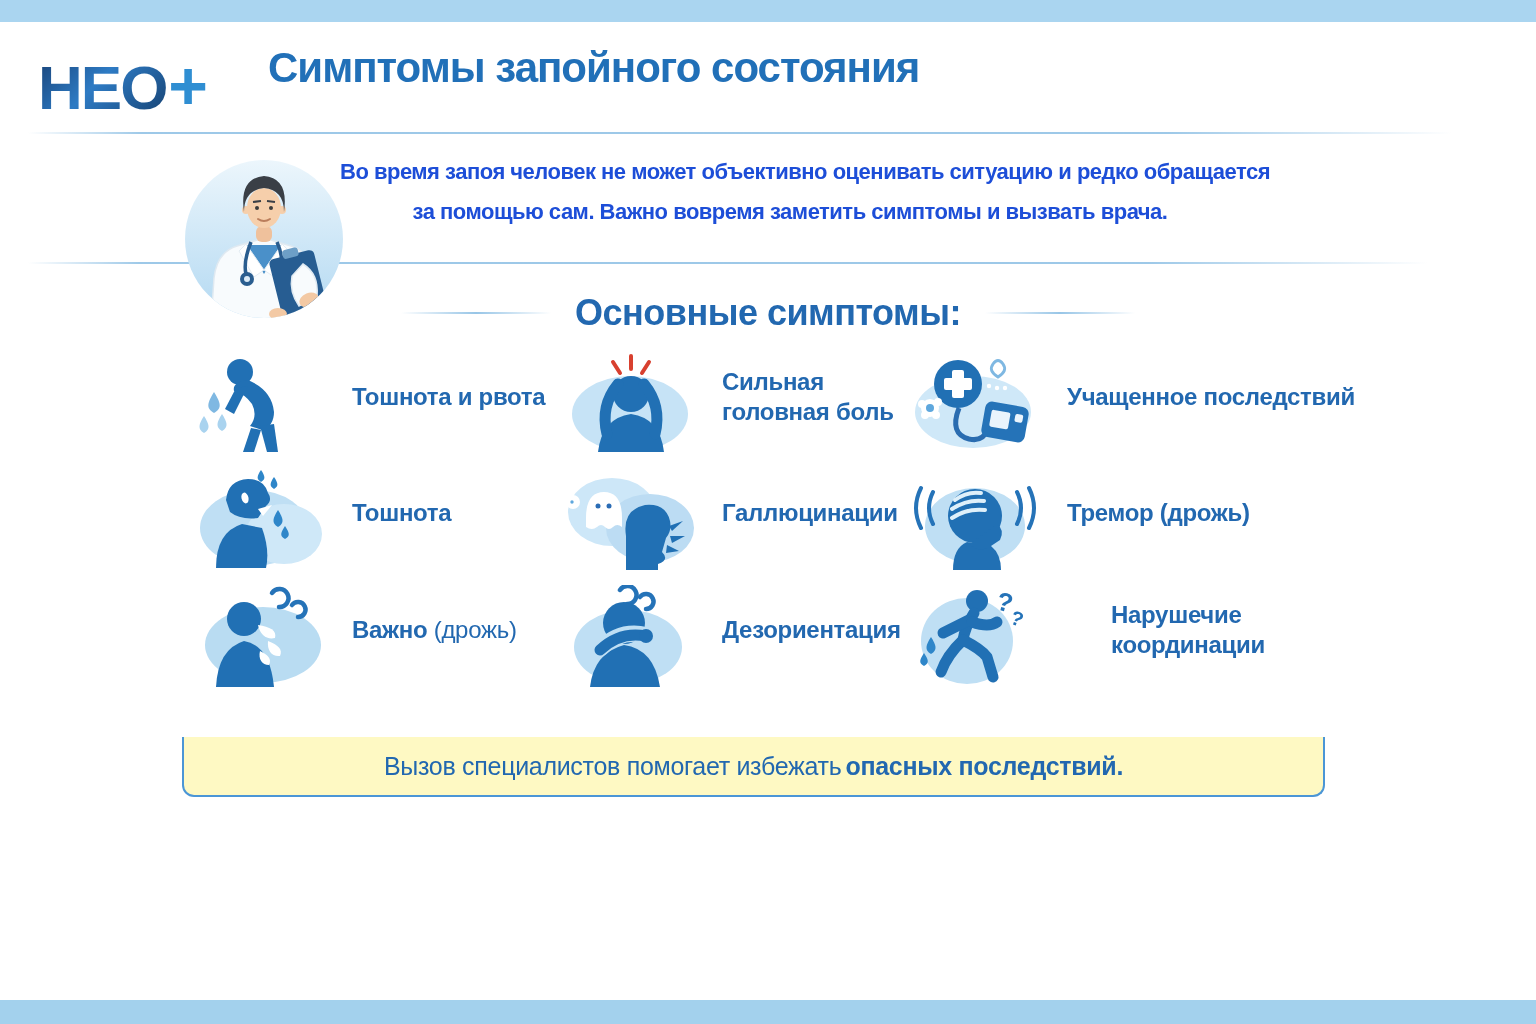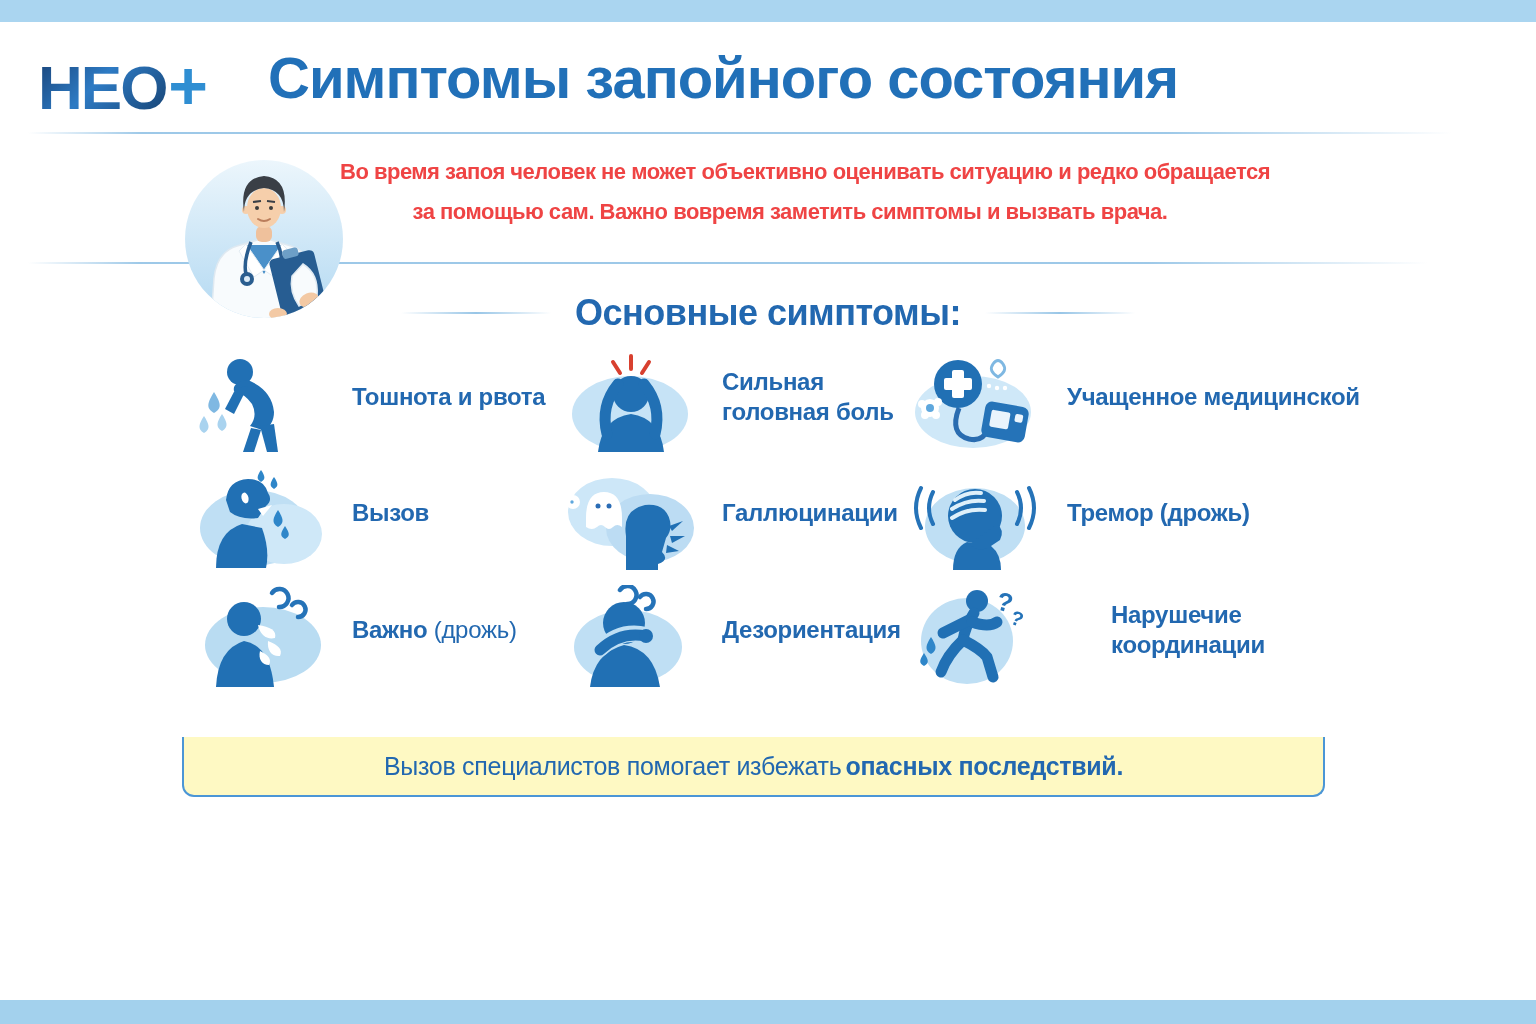--- a/index.html
+++ b/index.html
@@ -9,29 +9,29 @@
     font-family:"Liberation Sans", sans-serif;
   }
   .band { position:absolute; left:0; right:0; }
   .band.top { top:0; height:22px; background:#aad5f0; }
   .band.bottom { bottom:0; height:24px; background:#a3d1ed; }
 
   
   .logo { position:absolute; left:38px; top:46px; font-size:62px; font-weight:bold; letter-spacing:-2px; }
   .logo .neo { color:#1d5fa8; background:linear-gradient(135deg,#173f73 0%,#2e7bc4 45%,#16406f 100%); -webkit-background-clip:text; background-clip:text; -webkit-text-fill-color:transparent; }
   .logo .plus { color:#2f8ed2; font-size:68px; margin-left:2px; }
-  .page-title { position:absolute; left:268px; top:44px; font-size:58px; font-weight:bold; color:#2170b8; letter-spacing:-1px; white-space:nowrap; }
+  .page-title { position:absolute; left:268px; top:44px; font-size:42px; font-weight:bold; color:#2170b8; letter-spacing:-1px; white-space:nowrap; }
 
   .divider { position:absolute; height:2px; background:linear-gradient(90deg, rgba(140,191,228,0) 0%, rgba(140,191,228,.85) 8%, rgba(140,191,228,.85) 80%, rgba(140,191,228,0) 100%); }
   .divider.d1 { top:132px; left:28px; width:1424px; }
   .divider.d2 { top:262px; left:28px; width:1400px; }
 
   
   .doctor { position:absolute; left:183px; top:146px; z-index:2; }
-  .intro { position:absolute; left:340px; top:152px; width:900px; text-align:center; color:#ef4444; font-weight:bold; font-size:22px; letter-spacing:-0.5px; line-height:40px; z-index:1; }
+  .intro { position:absolute; left:340px; top:152px; width:900px; text-align:center; color:#1d4ed8; font-weight:bold; font-size:22px; letter-spacing:-0.5px; line-height:40px; z-index:1; }
   .intro div { white-space:nowrap; }
 
   
   .section-heading { position:absolute; top:292px; left:0; right:0; display:flex; align-items:center; justify-content:center; gap:24px; }
   .section-heading .rule { width:150px; height:2px; background:linear-gradient(90deg, rgba(140,191,228,0), rgba(140,191,228,.9), rgba(140,191,228,0)); }
   .section-heading .txt { font-size:36px; font-weight:bold; color:#2268b0; letter-spacing:-0.5px; }
 
   
   .symptom { position:absolute; display:flex; align-items:center; gap:14px; }
   .symptom .label { font-size:24px; font-weight:bold; color:#2268b0; line-height:1.25; letter-spacing:-0.3px; transform:translateY(-6px); }
@@ -175,39 +175,39 @@
     <circle cx="19" cy="52" r="4" fill="#ffffff"></circle>
       <circle cx="35" cy="50" r="4" fill="#ffffff"></circle>
     <circle cx="22" cy="63" r="4" fill="#ffffff"></circle>
       <circle cx="33" cy="63" r="4" fill="#ffffff"></circle>
     <circle cx="27" cy="56" r="4" fill="#5ea7dd"></circle>
     <path d="M90,12 q5,-7 10,0 q5,7 -5,13 q-10,-6 -5,-13 Z" fill="none" stroke="#7fb8e2" stroke-width="3"></path>
     <circle cx="86" cy="34" r="2.2" fill="#ffffff"></circle>
       <circle cx="94" cy="36" r="2.2" fill="#ffffff"></circle>
       <circle cx="102" cy="36" r="2.2" fill="#ffffff"></circle>
   </svg>
-  <div class="label w300">Учащенное медицинской</div>
+  <div class="label w300">Учащенное последствий</div>
 </div>
 
 <div class="symptom c1 r2">
   <svg width="150" height="102" viewBox="0 0 150 102">
     <ellipse cx="66" cy="60" rx="54" ry="38" fill="#bfdff4"></ellipse>
     <ellipse cx="96" cy="66" rx="38" ry="30" fill="#cfe8f8"></ellipse>
     <path d="M28,100 Q28,64 54,56 L74,60 Q82,82 78,100 Z" fill="#2170b4"></path>
     <path d="M38,32 Q40,12 60,11 Q76,11 80,25 Q85,32 78,38 L70,50 Q52,52 42,44 Z" fill="#2170b4"></path>
     <ellipse cx="57" cy="30" rx="3.5" ry="5.5" fill="#ffffff" transform="rotate(-14 57 30)"></ellipse>
     <path d="M70,41 L84,37 L75,48 Z" fill="#ffffff"></path>
     <g fill="#2e86c9">
       <path d="M90,42 C95,50 97,55 90,59 C83,55 85,50 90,42 Z"></path>
       <path d="M97,58 C101,64 103,68 97,71 C91,68 93,64 97,58 Z"></path>
       <path d="M73,2 C77,8 78,11 73,14 C68,11 69,8 73,2 Z"></path>
       <path d="M86,9 C90,15 91,18 86,21 C81,18 82,15 86,9 Z"></path>
     </g>
   </svg>
-  <div class="label w200">Вызов</div>
+  <div class="label w200">Тошнота</div>
 </div>
 
 <div class="symptom c2 r2">
   <svg width="150" height="102" viewBox="0 0 150 102">
     <ellipse cx="54" cy="44" rx="44" ry="34" fill="#cde7f8"></ellipse>
     <ellipse cx="92" cy="60" rx="44" ry="34" fill="#bcdcf3"></ellipse>
     <path d="M28,50 Q28,24 46,24 Q64,24 64,50 L64,59 Q59,55 55,59 Q51,63 47,59 Q43,55 39,59 Q34,63 28,59 Z" fill="#ffffff"></path>
     <circle cx="40" cy="38" r="2.5" fill="#2a6cb5"></circle>
       <circle cx="51" cy="38" r="2.5" fill="#2a6cb5"></circle>
     <circle cx="15" cy="34" r="7" fill="#ffffff"></circle>

